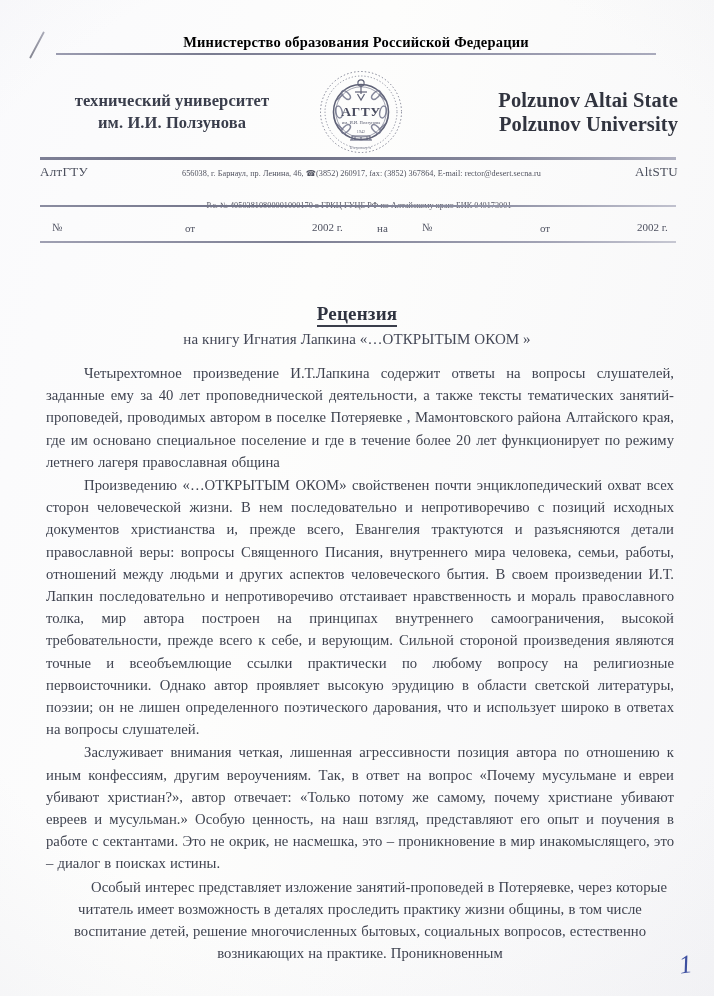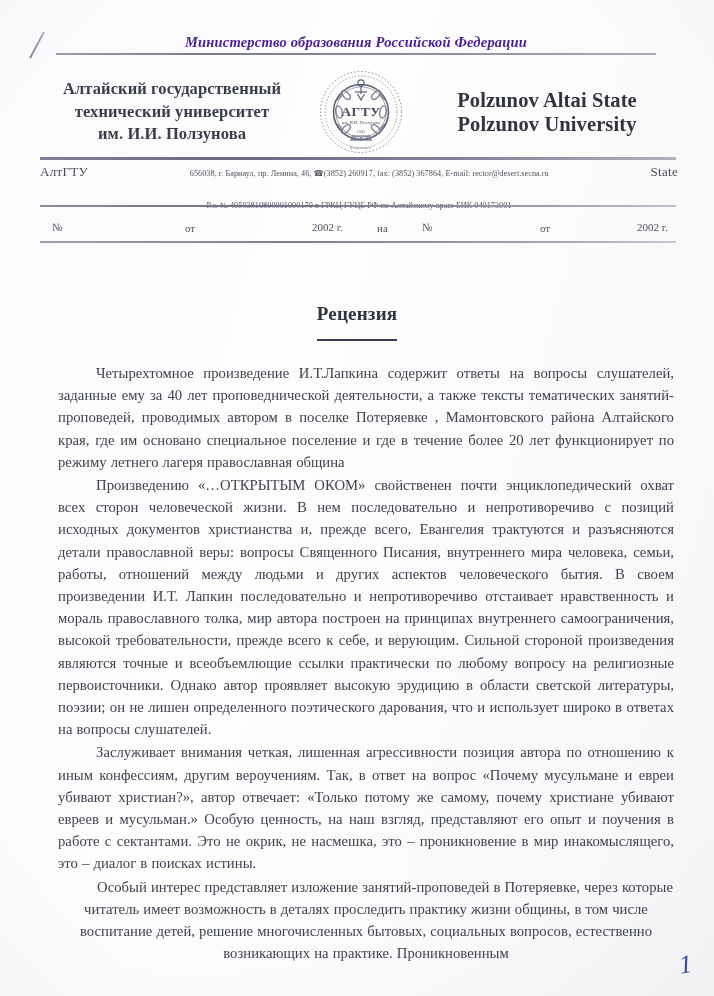--- a/index.html
+++ b/index.html
@@ -40,25 +40,24 @@
   
   .ministry-wrap {
     position: absolute;
     left: 56px;
     top: 34px;
     width: 600px;
     text-align: center;
   }
   .ministry {
     font-family: "Liberation Serif", "DejaVu Serif", serif;
-    font-style: italic;
     font-weight: bold;
     font-size: 14.5px;
     letter-spacing: .2px;
-    color: #4c1d95;
+    color: #000000;
     white-space: nowrap;
   }
   .rule-ministry {
     margin-top: 2px;
     height: 2px;
     background: linear-gradient(90deg, #9b9cb0 0%, #7a7c90 25%, #8c8da2 60%, #a9aabc 100%);
   }
 
   .masthead {
     position: absolute;
@@ -73,21 +72,21 @@
     width: 268px;
     text-align: center;
     font-size: 16.5px;
     font-weight: bold;
     line-height: 1.36;
     color: #3a3e4c;
     letter-spacing: .1px;
   }
   .uni-en {
     width: 262px;
-    text-align: center;
+    text-align: right;
     font-size: 20.5px;
     font-weight: bold;
     line-height: 1.18;
     color: #31343f;
     letter-spacing: .1px;
   }
 
   
   .emblem {
     position: relative;
@@ -188,42 +187,42 @@
     position: absolute;
     left: 0;
     top: 303px;
     width: 714px;
     text-align: center;
     font-size: 19px;
     font-weight: bold;
     color: #2f3340;
     letter-spacing: .2px;
   }
-  .doc-title u { text-decoration: none; border-bottom: 2px solid #3a3e4b; padding-bottom: 15px; }
+  .doc-title u { text-decoration: none; border-bottom: 2px solid #3a3e4b; padding-bottom: 1px; }
 
   .doc-subtitle {
     position: absolute;
     left: 0;
     top: 331px;
     width: 714px;
     text-align: center;
     font-size: 15px;
     color: #434756;
     letter-spacing: .1px;
   }
 
   
   .body-text {
     position: absolute;
     left: 42px;
     top: 362px;
     width: 632px;
   }
   .para {
-    margin: 0 0 1px 16px;
+    margin: 0 0 1px 4px;
     text-indent: 38px;
     text-align: justify;
     font-size: 14.7px;
     line-height: 22.2px;
     color: #3f4350;
     letter-spacing: .02px;
     word-spacing: .4px;
   }
   .para.tail { text-align: center; }
 
@@ -245,21 +244,20 @@
   <div class="scan-tone"></div>
   <div class="stray-mark"></div>
 
   <div class="ministry-wrap">
     <div class="ministry">Министерство образования Российской Федерации</div>
     <div class="rule-ministry"></div>
   </div>
 
   <div class="masthead">
     <div class="uni-ru">
-      <div>Алтайский государственный</div>
       <div>технический университет</div>
       <div>им. И.И. Ползунова</div>
     </div>
 
     <div class="emblem">
       <svg width="84" height="84" viewBox="0 0 84 84" aria-hidden="true">
         <circle cx="42" cy="42" r="40.5" fill="none" stroke="#6f7285" stroke-width="0.9" stroke-dasharray="1.4 2.2"></circle>
         <circle cx="42" cy="42" r="36" fill="none" stroke="#6f7285" stroke-width="0.8" stroke-dasharray="1.2 2"></circle>
         <circle cx="42" cy="42" r="27.5" fill="none" stroke="#5e6176" stroke-width="1.6"></circle>
         <circle cx="42" cy="42" r="25.2" fill="none" stroke="#7a7d90" stroke-width="0.7"></circle>
@@ -294,41 +292,42 @@
       <div>Polzunov Altai State</div>
       <div>Polzunov University</div>
     </div>
   </div>
 
   <div class="rule-thick"></div>
 
   <div class="contact-row">
     <div class="abbr">АлтГТУ</div>
     <div class="contact-mid">656038, г. Барнаул, пр. Ленина, 46, ☎(3852) 260917, fax: (3852) 367864, E-mail: rector@desert.secna.ru</div>
-    <div class="abbr">State</div>
+    <div class="abbr">AltSTU</div>
   </div>
   <div class="bank-line">Р.с. № 40503810800001000170 в ГРКЦ ГУЦБ РФ по Алтайскому краю БИК  040173001</div>
 
   <div class="rule-thin-1"></div>
 
   <div class="refline">
     <span class="r-no1">№</span>
     <span class="r-ot1">от</span>
     <span class="r-y1">2002 г.</span>
     <span class="r-na">на</span>
     <span class="r-no2">№</span>
     <span class="r-ot2">от</span>
     <span class="r-y2">2002 г.</span>
   </div>
 
   <div class="rule-thin-2"></div>
 
   <div class="doc-title">
     <u>Рецензия</u>
   </div>
+  <div class="doc-subtitle">на книгу Игнатия Лапкина «…ОТКРЫТЫМ  ОКОМ »</div>
 
   <div class="body-text">
     <p class="para">Четырехтомное произведение И.Т.Лапкина   содержит ответы на вопросы слушателей, заданные ему  за  40 лет  проповеднической деятельности, а также тексты  тематических  занятий-проповедей,  проводимых  автором  в  поселке Потеряевке , Мамонтовского  района  Алтайского  края,  где  им  основано специальное поселение и где в течение более 20 лет функционирует по режиму летнего лагеря православная община</p>
     <p class="para">Произведению  «…ОТКРЫТЫМ  ОКОМ»  свойственен  почти энциклопедический  охват  всех  сторон  человеческой  жизни.  В  нем последовательно  и  непротиворечиво  с  позиций   исходных  документов христианства и, прежде всего, Евангелия трактуются и разъясняются детали православной веры: вопросы Священного Писания, внутреннего мира человека, семьи, работы, отношений между людьми и других аспектов человеческого бытия. В своем произведении И.Т. Лапкин последовательно и непротиворечиво отстаивает нравственность и мораль православного толка, мир автора построен на принципах внутреннего самоограничения, высокой требовательности, прежде всего к себе, и верующим. Сильной стороной произведения являются точные и всеобъемлющие ссылки практически по любому вопросу на религиозные первоисточники. Однако автор проявляет высокую эрудицию в области светской литературы, поэзии; он не лишен определенного поэтического дарования, что и использует широко в ответах на вопросы слушателей.</p>
     <p class="para">Заслуживает внимания четкая, лишенная агрессивности позиция автора по отношению к иным конфессиям, другим вероучениям. Так, в ответ на вопрос «Почему мусульмане и евреи убивают христиан?», автор отвечает: «Только потому же самому, почему христиане убивают евреев и мусульман.» Особую ценность, на наш взгляд, представляют его опыт и поучения в работе с сектантами.  Это  не  окрик,  не  насмешка,  это  –  проникновение  в  мир инакомыслящего, это – диалог в поисках истины.</p>
     <p class="para tail">Особый интерес представляет изложение занятий-проповедей в Потеряевке, через которые читатель имеет возможность в деталях проследить практику  жизни общины, в том числе воспитание детей, решение многочисленных бытовых, социальных вопросов, естественно возникающих на практике. Проникновенным</p>
   </div>
 
   <div class="page-number">1</div>
 </div>

